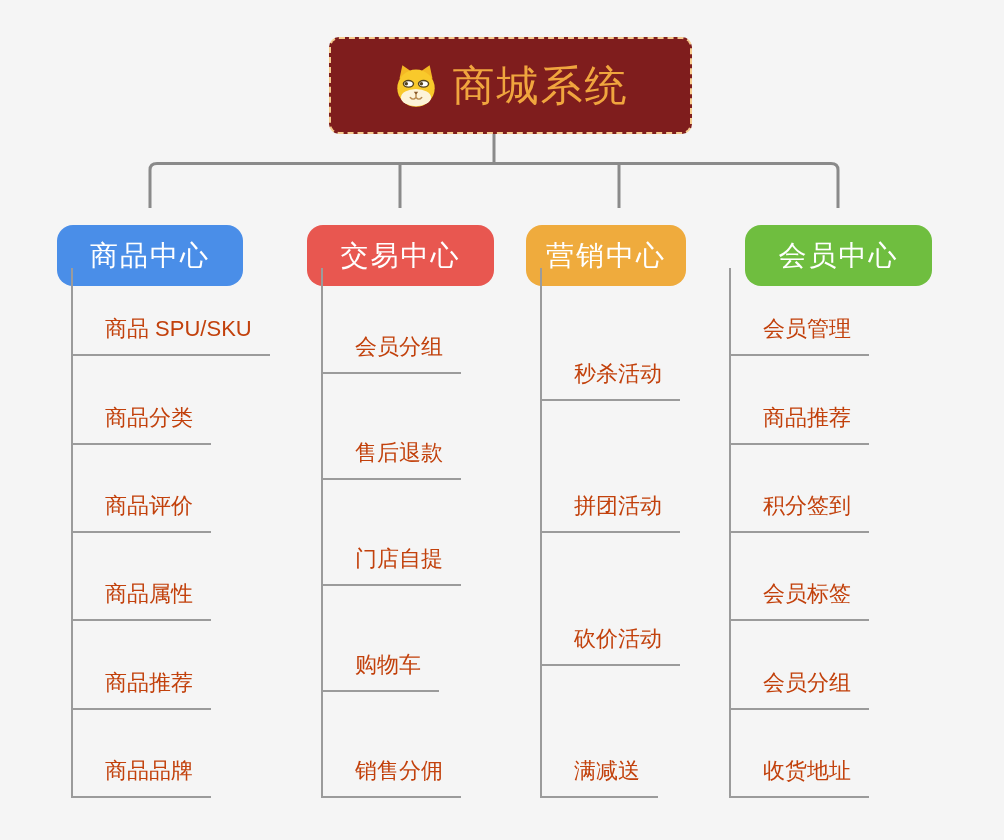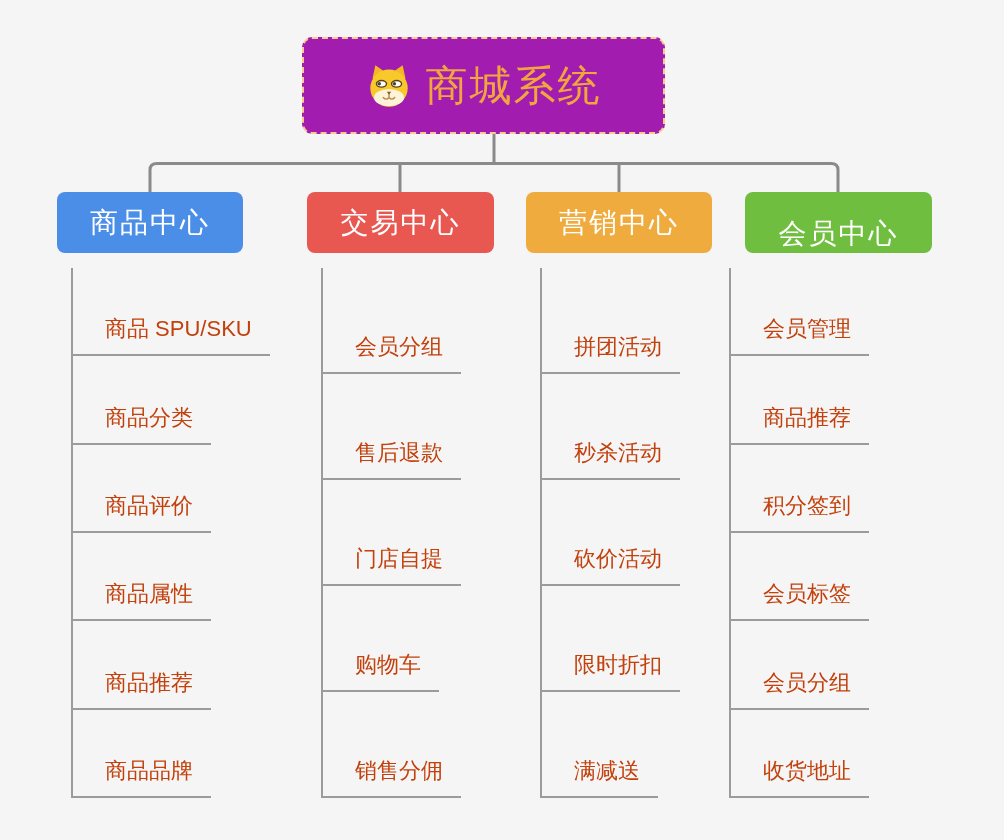--- a/index.html
+++ b/index.html
@@ -14,58 +14,58 @@
     background:#f5f5f5;
     overflow:hidden;
   }
   .connectors{
     position:absolute;
     left:0;top:0;
     pointer-events:none;
   }
   .root-node{
     position:absolute;
-    left:302px;top:37px;
+    left:329px;top:37px;
     width:363px;height:97px;
-    background:#a21caf;
+    background:#7f1d1d;
     border:2px dashed #f6cd90;
     border-radius:10px;
     box-sizing:border-box;
     display:flex;
     align-items:center;
     justify-content:center;
     gap:14px;
   }
   .root-title{
     font-size:42px;
     letter-spacing:2px;
     color:#f0a53e;
   }
   .dog-icon{
     width:46px;height:46px;
     flex:0 0 auto;
   }
   .branch-node{
     position:absolute;
-    top:192px;
+    top:225px;
     height:61px;
-    border-radius:8px;
+    border-radius:16px;
     display:flex;
     align-items:center;
     justify-content:center;
   }
   .branch-label{
     color:#ffffff;
     font-size:28px;
     letter-spacing:2px;
   }
   .branch-1{left:57px;width:186px;}
   .branch-2{left:307px;width:187px;}
-  .branch-3{left:526px;width:186px;}
-  .branch-4{left:745px;width:187px;align-items:flex-end;}
+  .branch-3{left:526px;width:160px;}
+  .branch-4{left:745px;width:187px;}
   .sub-col{
     position:absolute;
     top:268px;
     height:530px;
     border-left:2px solid #9b9b9b;
     display:flex;
     flex-direction:column;
   }
   .col-1{left:71px;}
   .col-2{left:321px;}
@@ -164,32 +164,29 @@
     <div class="sub-item">
         <span class="sub-label">购物车</span>
       </div>
     <div class="sub-item">
         <span class="sub-label">销售分佣</span>
       </div>
   </div>
 
   <div class="sub-col col-3">
     <div class="sub-item">
+        <span class="sub-label">秒杀活动</span>
+      </div>
+    <div class="sub-item">
         <span class="sub-label">拼团活动</span>
       </div>
     <div class="sub-item">
-        <span class="sub-label">秒杀活动</span>
-      </div>
-    <div class="sub-item">
         <span class="sub-label">砍价活动</span>
       </div>
     <div class="sub-item">
-        <span class="sub-label">限时折扣</span>
-      </div>
-    <div class="sub-item">
         <span class="sub-label">满减送</span>
       </div>
   </div>
 
   <div class="sub-col col-4">
     <div class="sub-item">
         <span class="sub-label">会员管理</span>
       </div>
     <div class="sub-item">
         <span class="sub-label">商品推荐</span>

